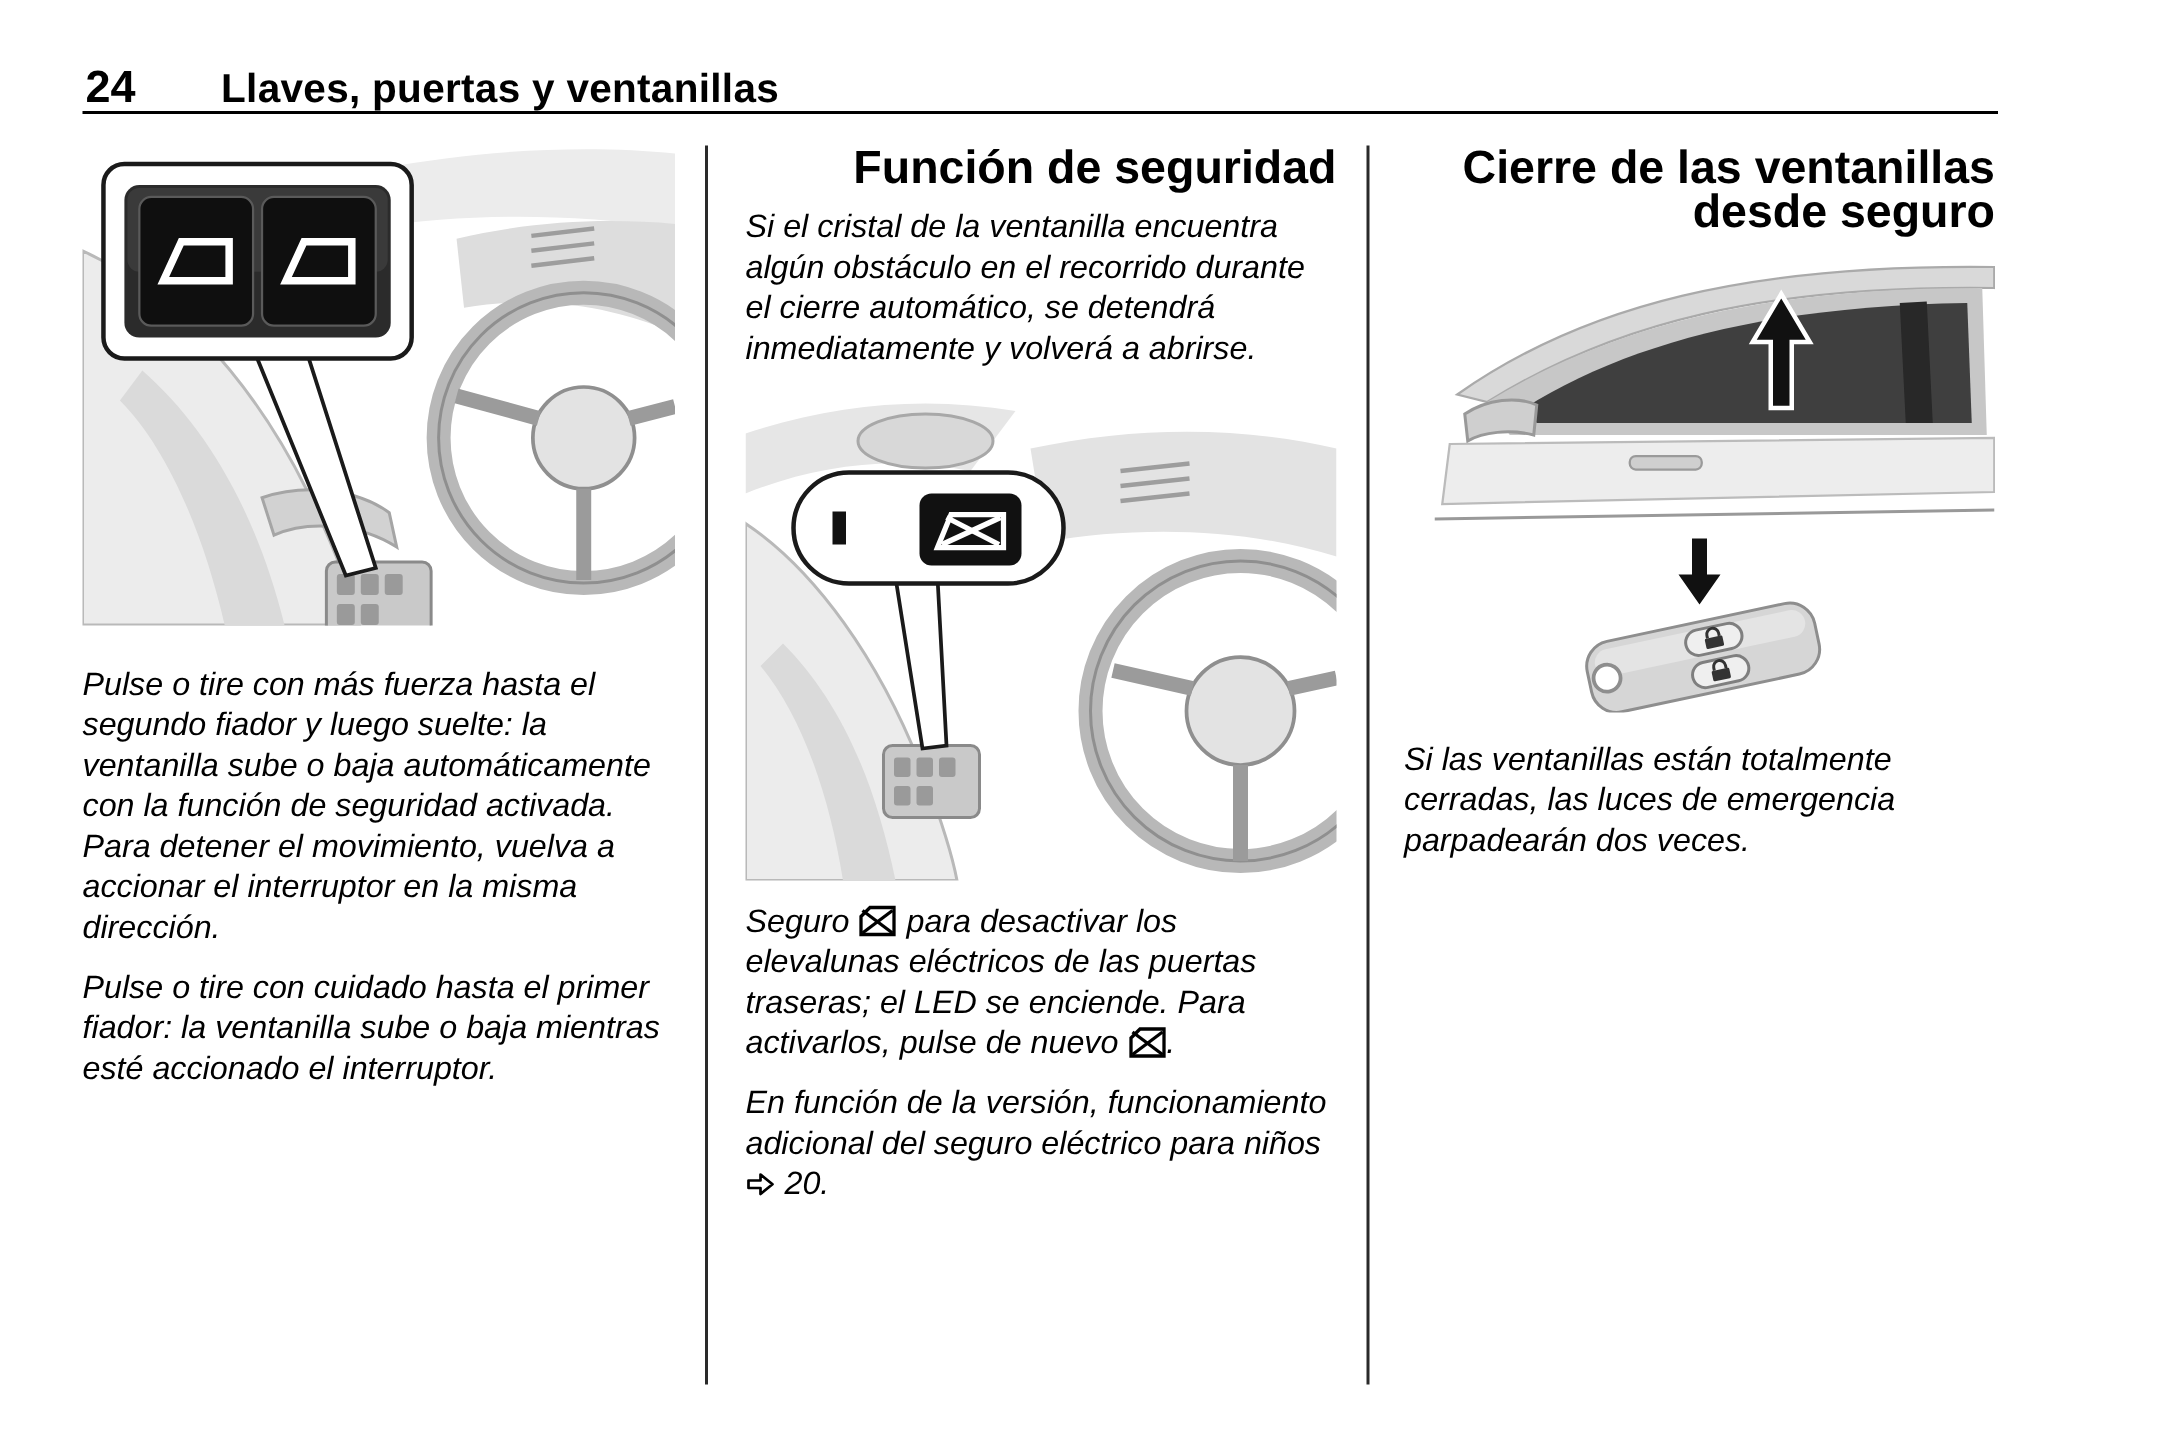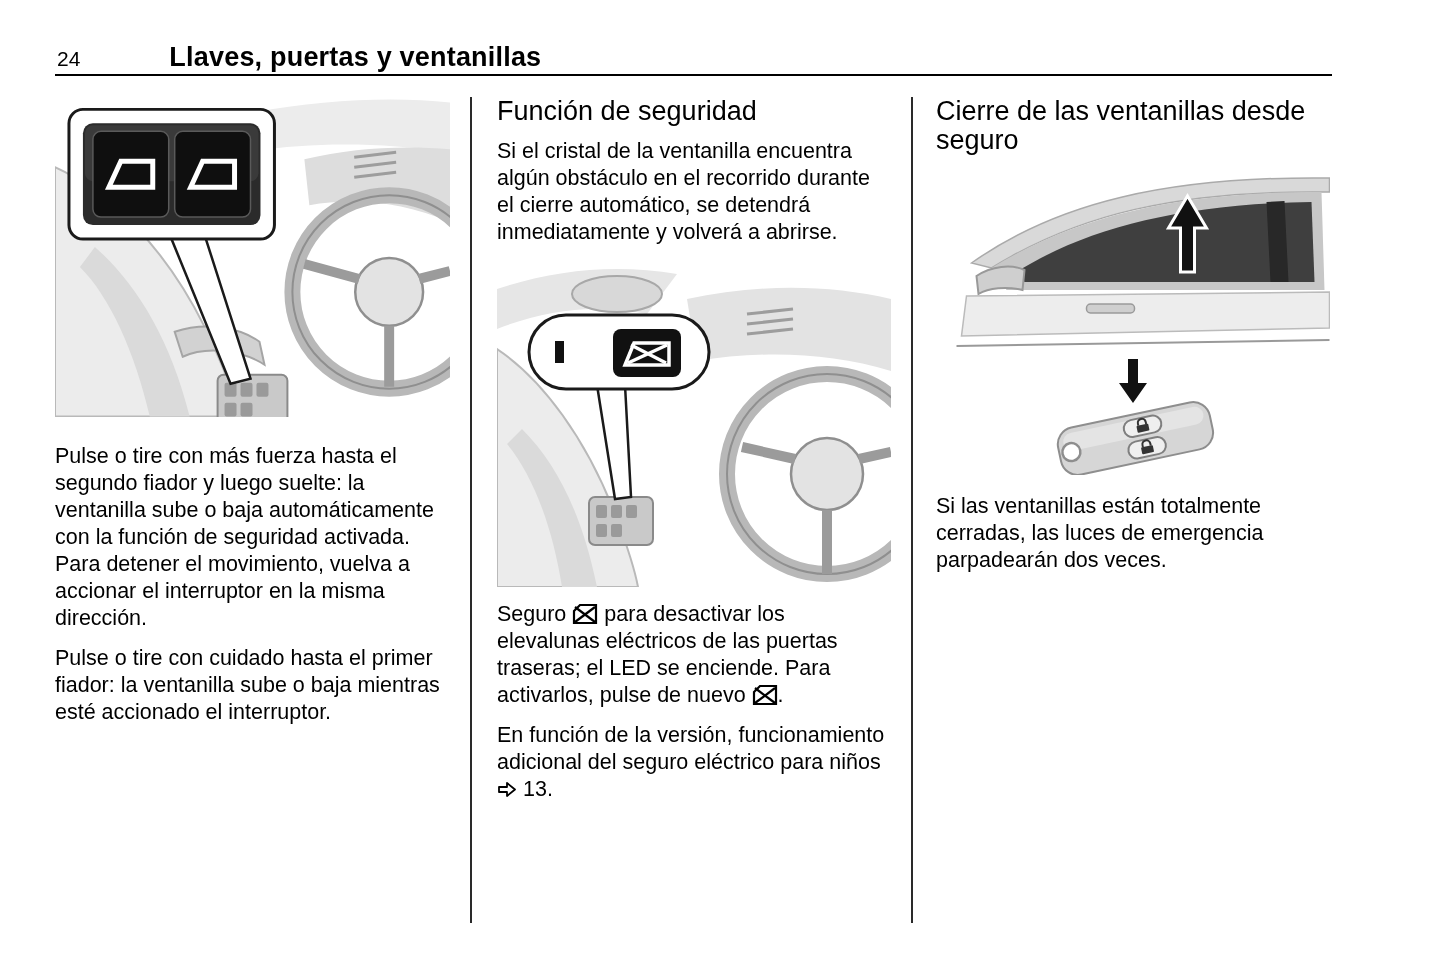--- a/index.html
+++ b/index.html
@@ -6,35 +6,35 @@
   html,body { background:#ffffff; }
   body {
     width:1445px; height:965px;
     font-family:"Liberation Sans", sans-serif;
     color:#000;
   }
   .page { position:relative; width:1445px; height:965px; background:#fff; overflow:hidden; }
 
   
   .header { position:absolute; top:42px; left:57px; display:flex; align-items:baseline; }
-  .page-number { font-size:21px; font-weight:400; }
-  .chapter-title { font-size:27px; font-weight:700; margin-left:89px; letter-spacing:0.2px; }
+  .page-number { font-size:30px; font-weight:700; }
+  .chapter-title { font-size:27px; font-weight:700; margin-left:57px; letter-spacing:0.2px; }
   .header-rule { position:absolute; top:74px; left:55px; width:1277px; height:2px; background:#000; }
 
   
   .columns { position:absolute; top:97px; left:55px; display:flex; align-items:flex-start; }
   .col-left  { width:395px; }
   .col-mid   { width:394px; }
   .col-right { width:394px; }
   .divider { width:2px; height:826px; background:#2a2a2a; flex:none; }
   .divider.d1 { margin:0 25px 0 20px; }
   .divider.d2 { margin:0 23px 0 20px; }
 
-  p.body { font-size:21.5px; line-height:27px; margin:0 0 13px 0; }
-  h2.sec { font-size:27px; line-height:29px; font-weight:400; margin:0 0 12px 0; }
+  p.body { font-size:21.5px; line-height:27px; margin:0 0 13px 0;font-style:italic; }
+  h2.sec { font-size:31px; line-height:29px; font-weight:700; margin:0 0 12px 0;text-align:right; }
   h2.sec.spaced { margin-top:17px; }
 
   figure { margin:0; line-height:0; }
   .fig-left { margin-bottom:26px; }
   .fig-mid  { margin-top:4px; margin-bottom:14px; }
   .fig-window { margin-top:13px; margin-bottom:6px; }
   .fig-fob { margin-bottom:18px; text-align:center; }
 
   .inline-icon { display:inline-block; line-height:0; }
   .inline-icon.win  { vertical-align:-4px; }
@@ -152,21 +152,21 @@
               <line x1="3" y1="19" x2="23" y2="4" stroke="#000" stroke-width="2.2"></line>
               <line x1="3" y1="4" x2="23" y2="19" stroke="#000" stroke-width="2.2"></line>
             </svg></span><span>.</span>
       </p>
 
       <p class="body">
         <span>En función de la versión, funcionamiento adicional del seguro eléctrico para niños</span>
         <span class="inline-icon ref"><svg width="20" height="17" viewBox="0 0 20 17">
               <path d="M2,6 H10 V2 L18,8.5 L10,15 V11 H2 Z" fill="none" stroke="#000" stroke-width="1.8" stroke-linejoin="round"></path>
             </svg></span>
-        <span>13.</span>
+        <span>20.</span>
       </p>
     </div>
 
     <div class="divider d2"></div>
 
     <div class="col-right">
       <h2 class="sec">Cierre de las ventanillas desde seguro</h2>
 
       <figure class="fig-window">
         <svg width="394" height="183" viewBox="0 0 393 183">

